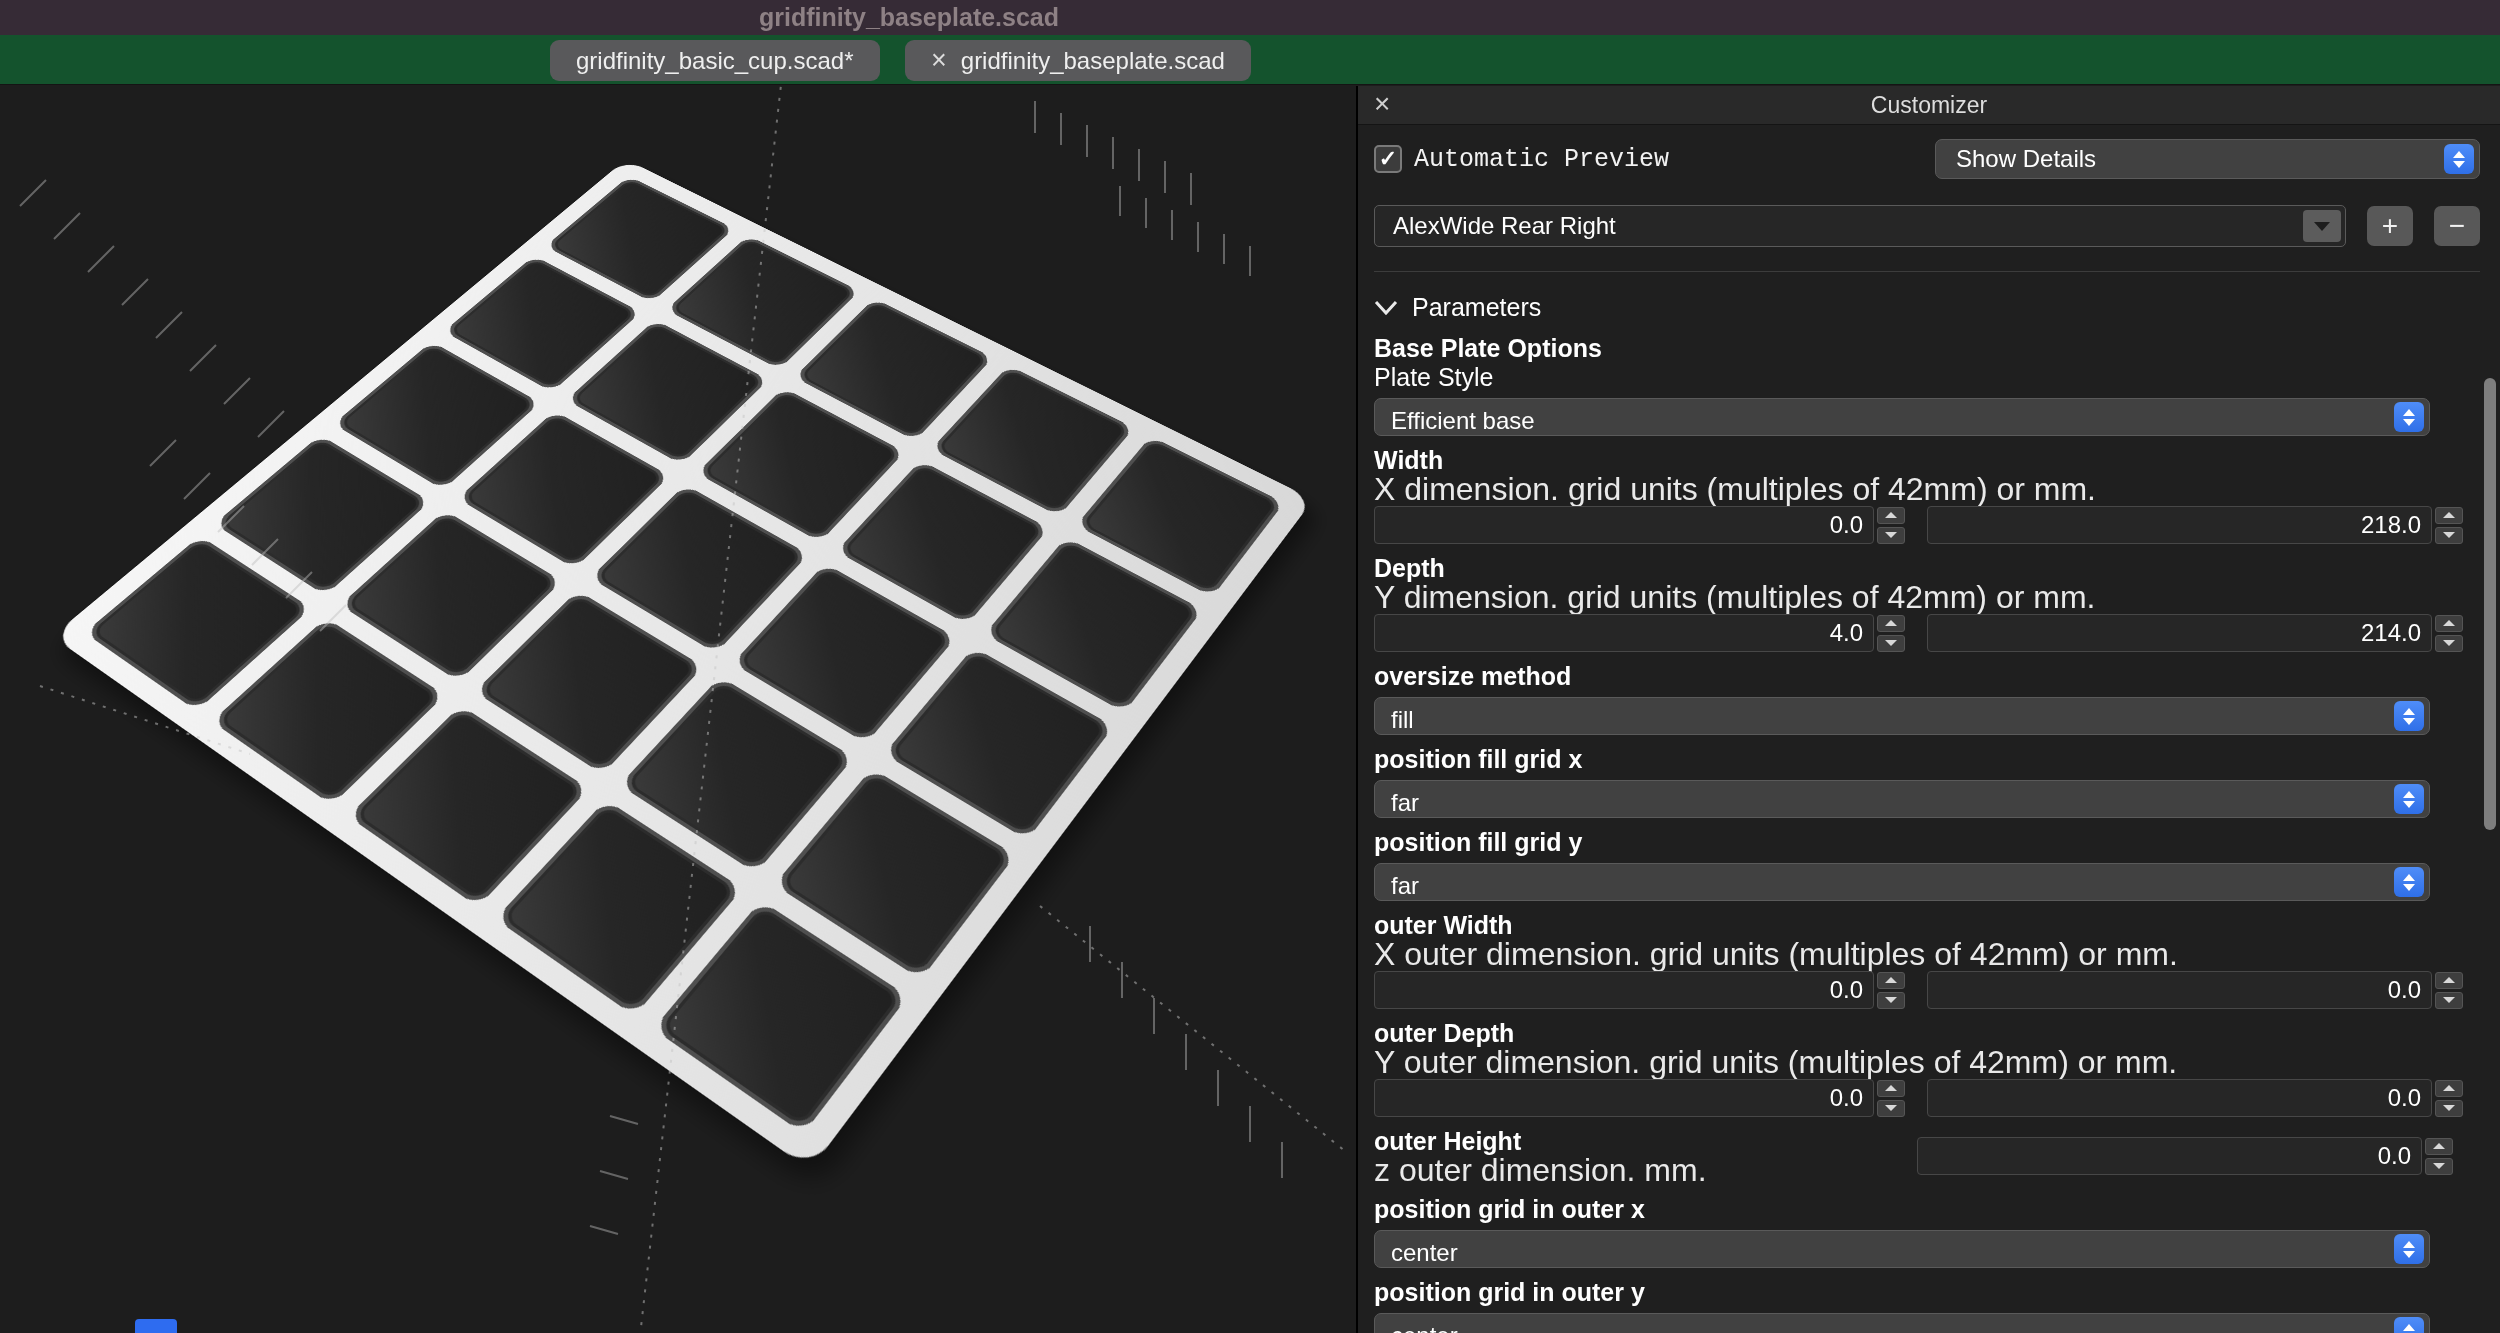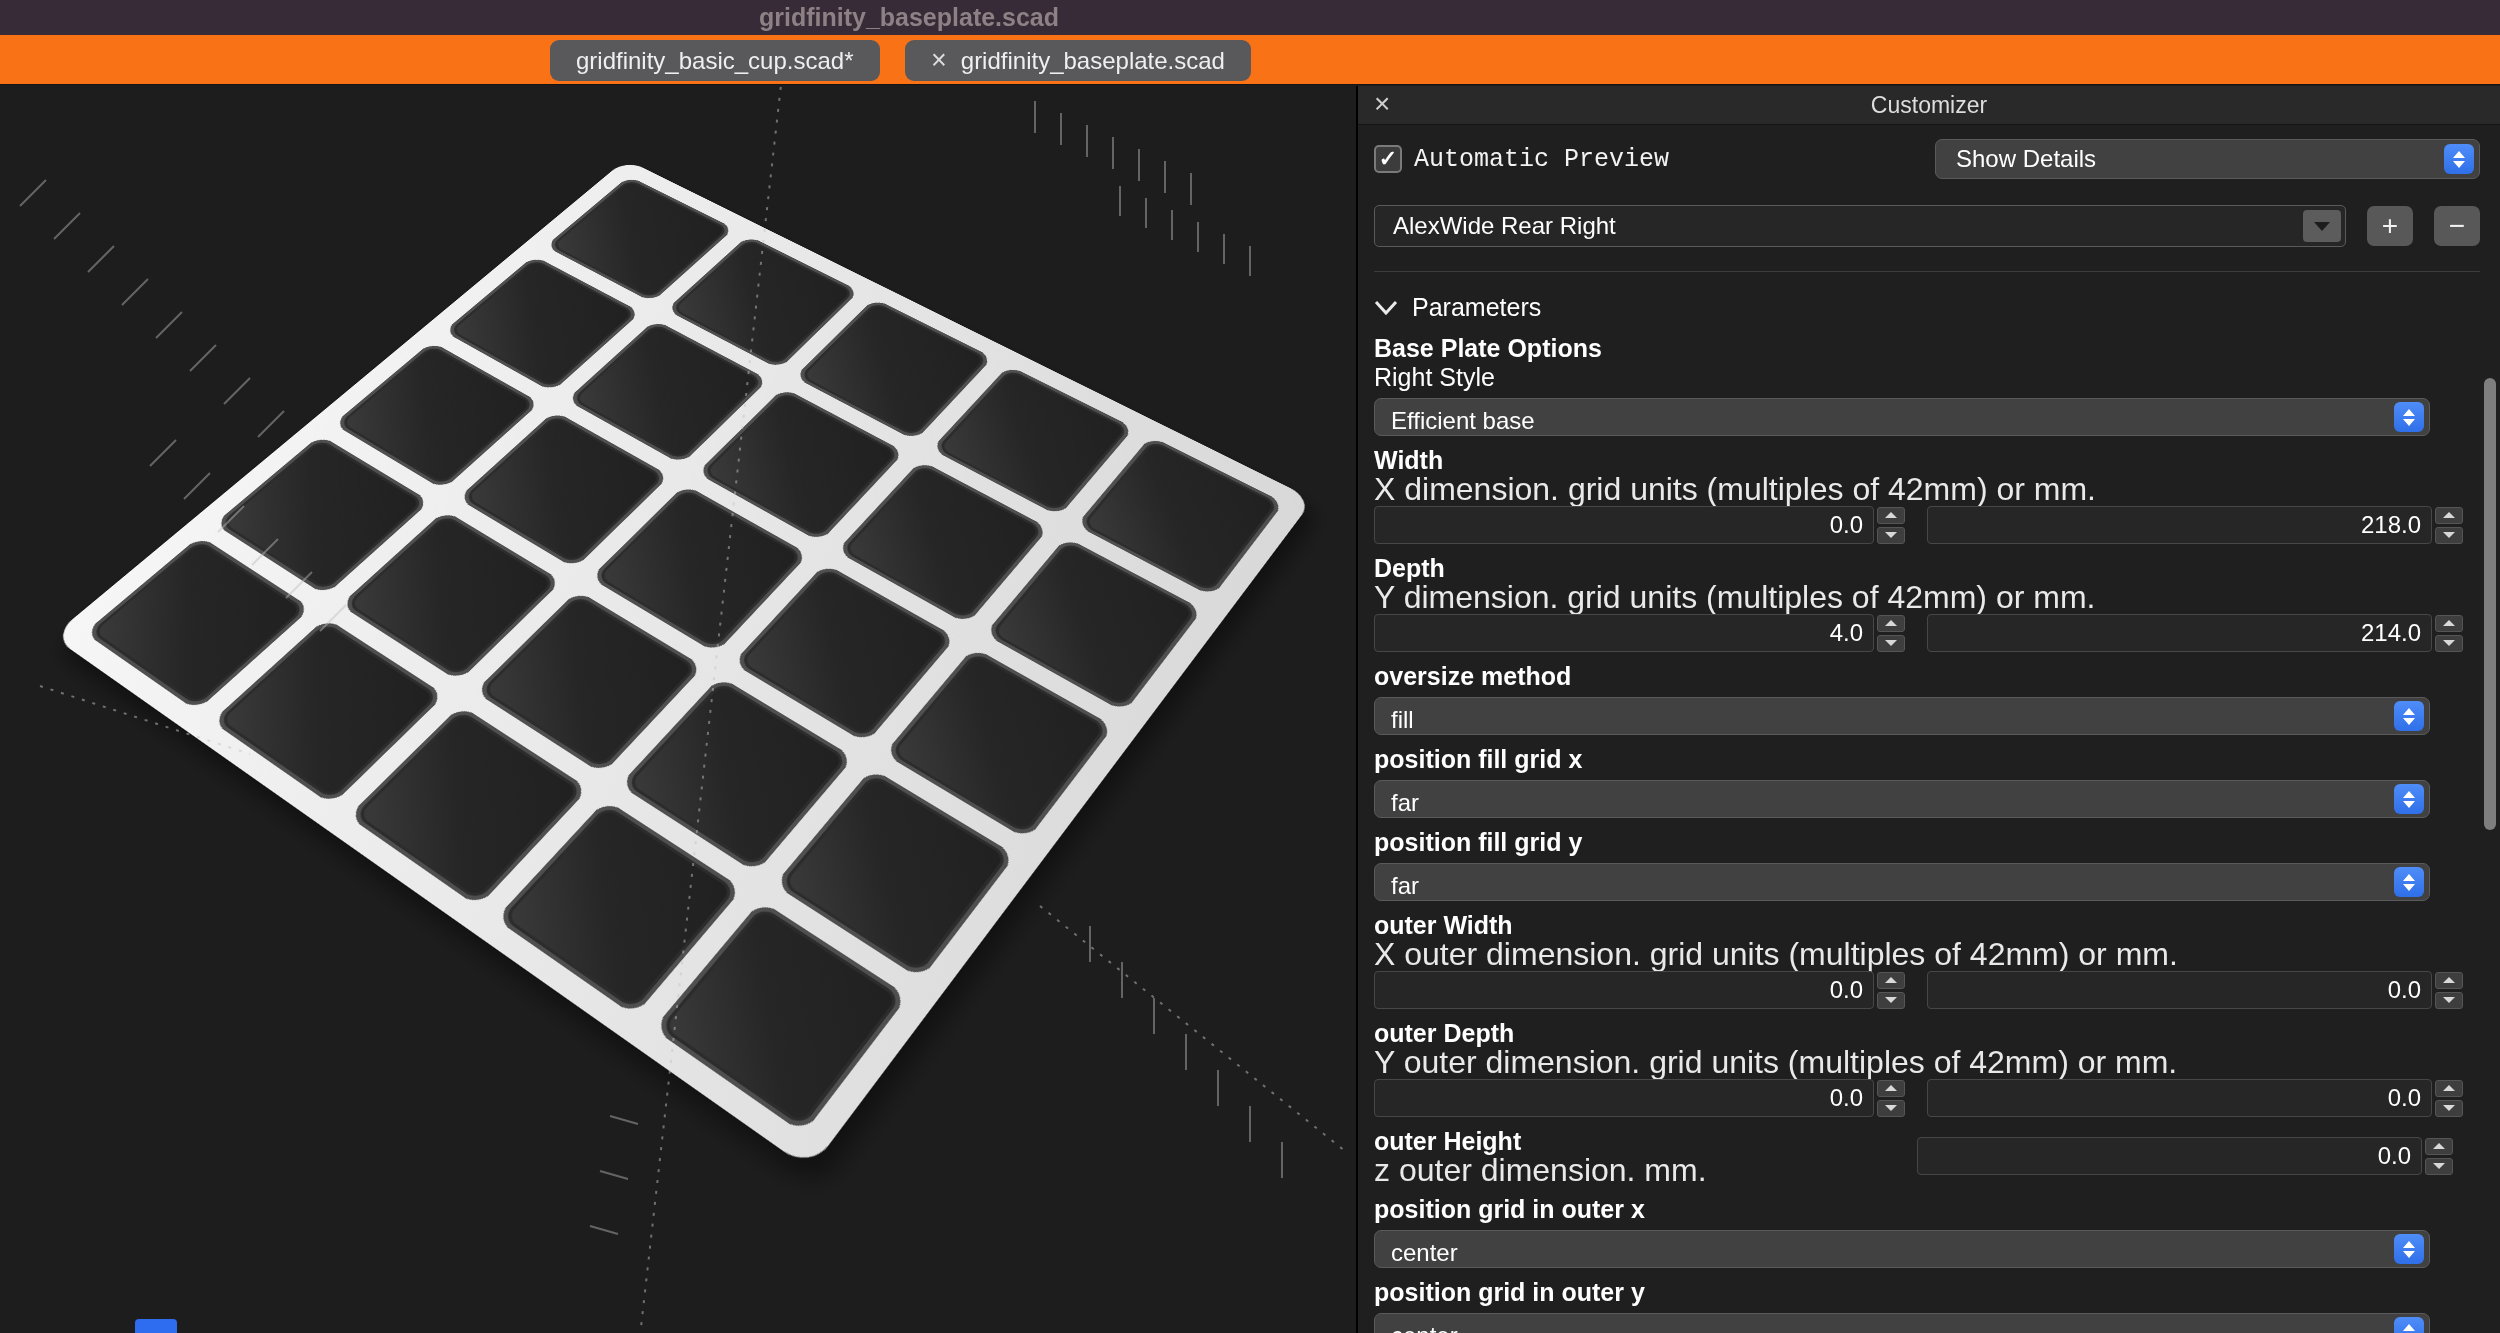--- a/index.html
+++ b/index.html
@@ -6,21 +6,21 @@
   html,body { background:#111; }
   body { font-family:"Liberation Sans", sans-serif; }
   .screen { position:relative; width:2500px; height:1333px; background:#1d1d1d; overflow:hidden; }
 
   
   .titlebar { position:relative; height:35px; background:#362b36; }
   .titlebar .wtitle { position:absolute; left:909px; top:0; transform:translateX(-50%);
     line-height:35px; font-size:25px; font-weight:bold; color:#8e8185; white-space:nowrap; }
 
   
-  .tabbar { position:relative; height:50px; background:#f97316; border-bottom:1px solid #141414; }
+  .tabbar { position:relative; height:50px; background:#14532d; border-bottom:1px solid #141414; }
   .tab { position:absolute; top:5px; height:41px; background:#59595b; border-radius:9px;
     color:#efefef; font-size:24px; display:flex; align-items:center; padding:0 26px; gap:12px; white-space:nowrap; }
   .tab.t1 { left:550px; }
   .tab.t2 { left:905px; }
   .tab-close { font-size:27px; color:#dcdcdc; line-height:1; margin-right:2px; }
 
   
   .main { position:absolute; top:86px; left:0; width:2500px; height:1247px; display:flex; }
 
   
@@ -216,21 +216,21 @@
 
         <div class="params-header">
           <svg width="24" height="15" viewBox="0 0 24 15">
             <polyline points="2,2 12,13 22,2" stroke="#eaeaea" stroke-width="3" fill="none"></polyline>
           </svg>
           <span>Parameters</span>
         </div>
 
         <div class="group">
           <div class="g-label">Base Plate Options</div>
-          <div class="g-label regular">Right Style</div>
+          <div class="g-label regular">Plate Style</div>
           <div class="select g-select">
             <span>Efficient base</span>
             <span class="stepper">
                 <span class="tri-up-w"></span>
                 <span class="tri-dn-w"></span>
               </span>
           </div>
         </div>
 
         <div class="group">

